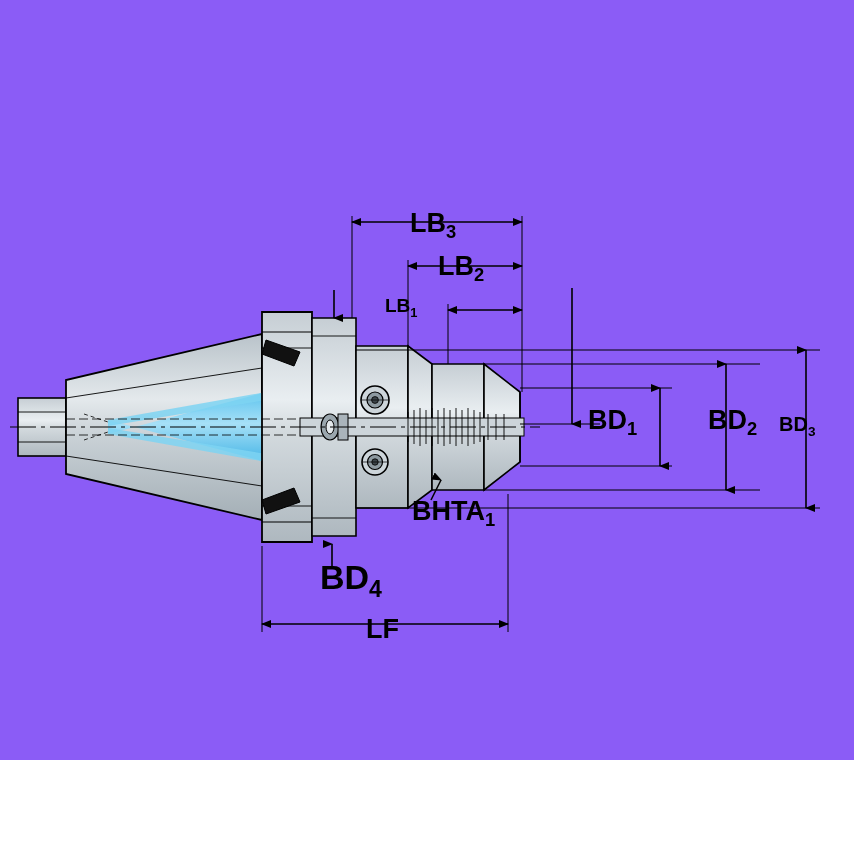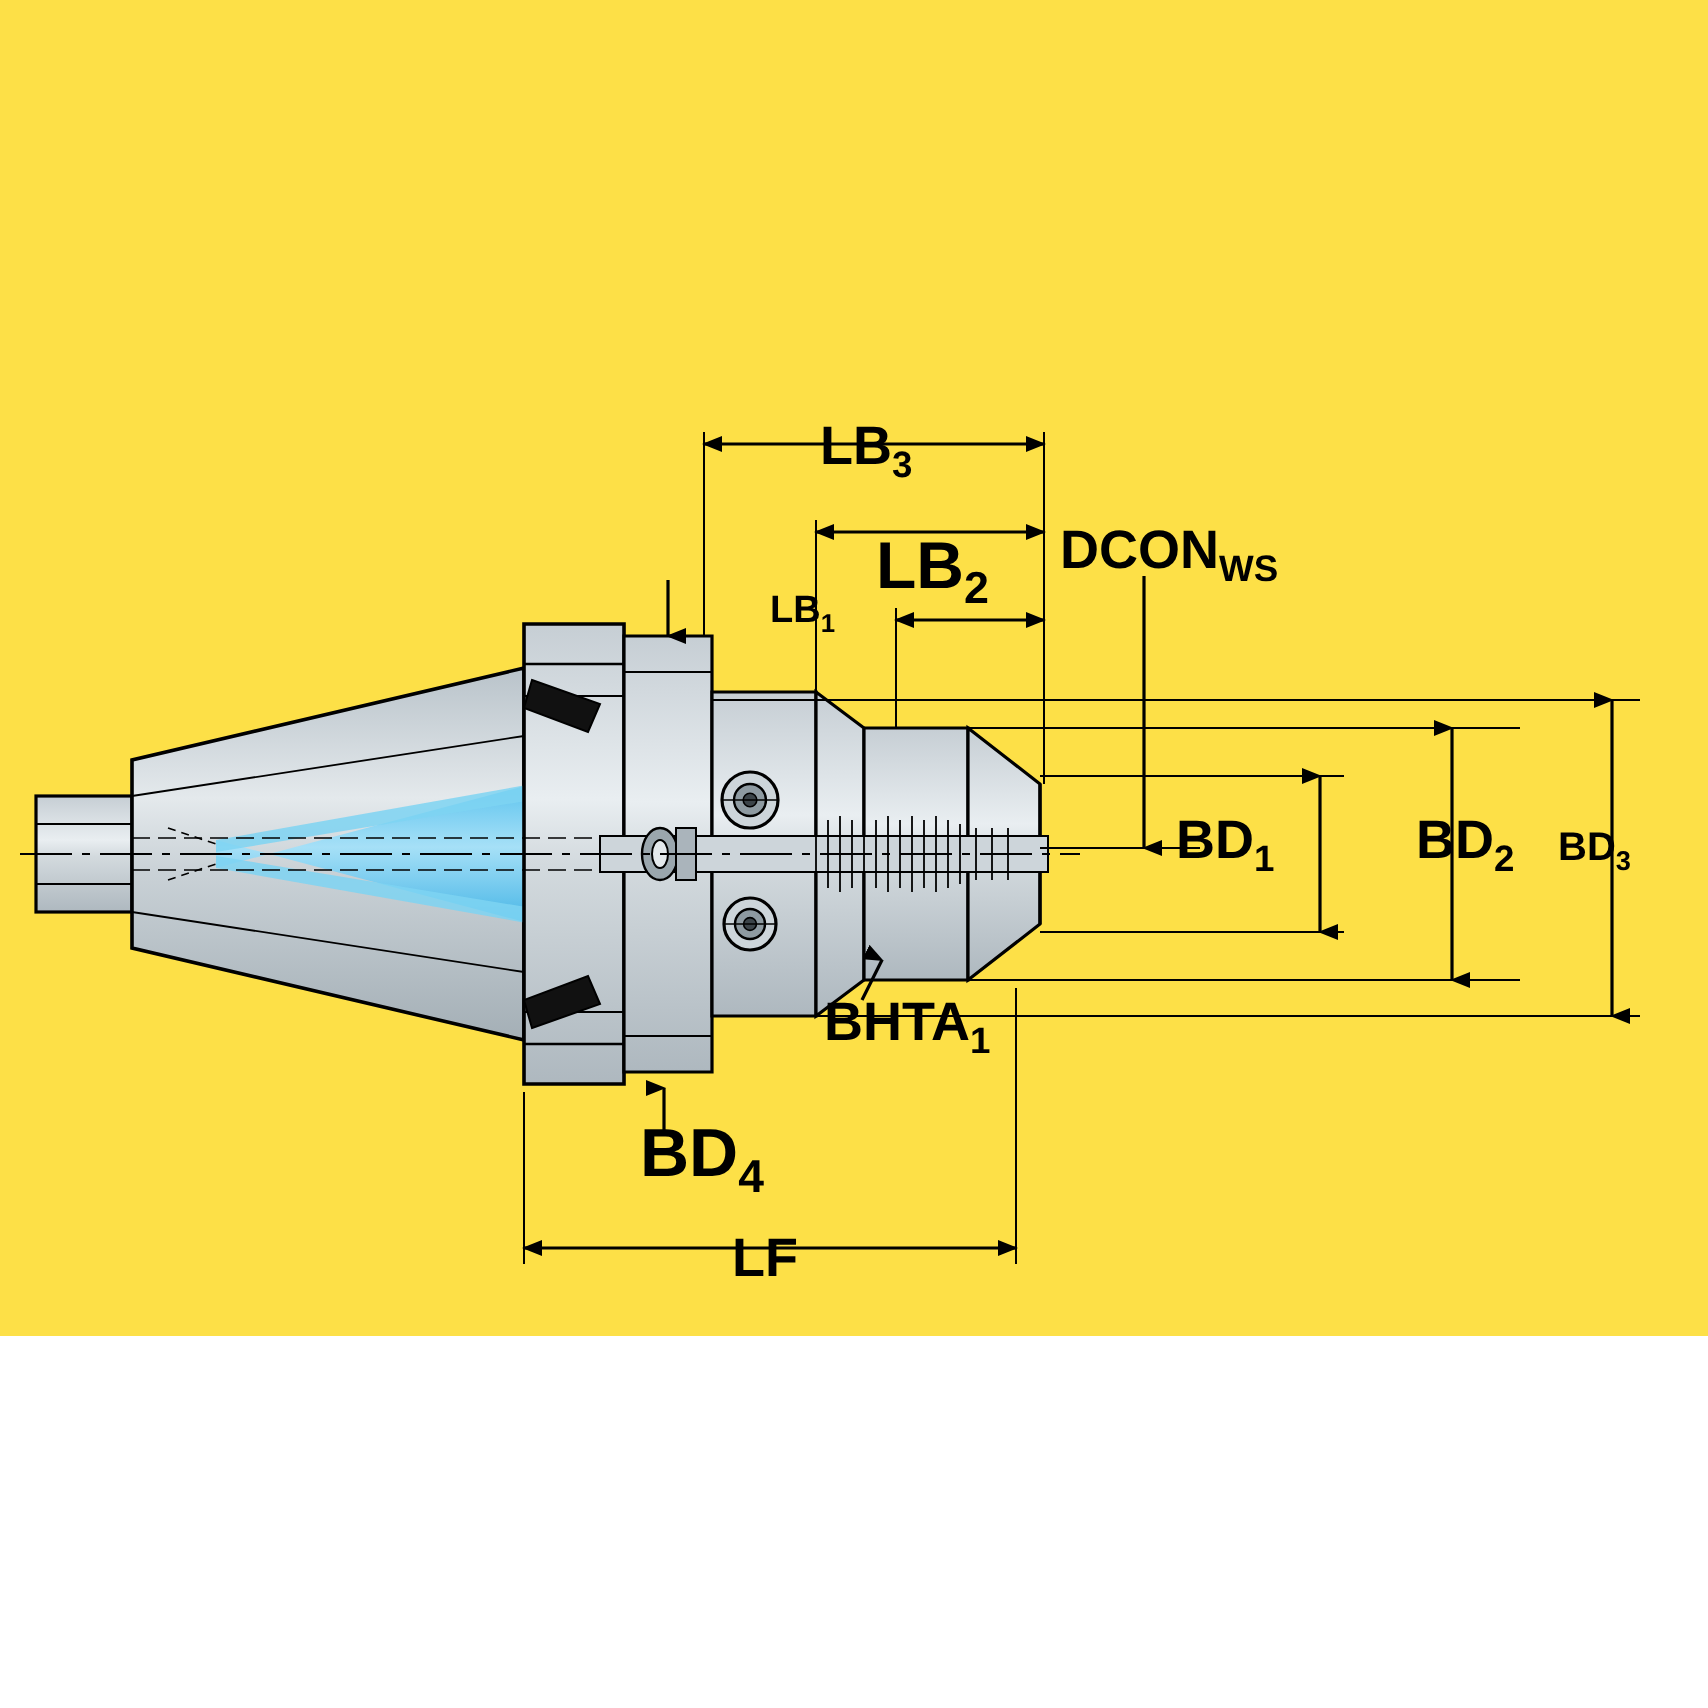--- a/index.html
+++ b/index.html
@@ -3,22 +3,22 @@
 <meta charset="utf-8">
 <style>
   html, body {
     margin: 0;
     padding: 0;
     background: #ffffff;
   }
   #page {
     position: relative;
     width: 854px;
-    height: 668px;
-    background: #fde047;
+    height: 760px;
+    background: #8b5cf6;
     font-family: "Liberation Sans", sans-serif;
     overflow: hidden;
   }
   svg.diagram {
     position: absolute;
     left: 0;
     top: 0;
     width: 854px;
     height: 854px;
   }
@@ -197,31 +197,28 @@
       <line x1="262" y1="624" x2="508" y2="624" stroke-width="1.6" marker-start="url(#arrL)" marker-end="url(#arrR)"></line>
       <line x1="262" y1="546" x2="262" y2="632" stroke-width="1"></line>
       <line x1="508" y1="494" x2="508" y2="632" stroke-width="1"></line>
     </g>
   </svg>
 
   <div class="dimlabel" style="left:410px; top:210px; font-size:27px;">
     <span>LB</span><span class="sub">3</span>
   </div>
 
-  <div class="dimlabel" style="left:438px; top:266px; font-size:33px;">
+  <div class="dimlabel" style="left:438px; top:253px; font-size:27px;">
     <span>LB</span><span class="sub">2</span>
   </div>
 
   <div class="dimlabel" style="left:385px; top:296px; font-size:19px;">
     <span>LB</span><span class="sub">1</span>
   </div>
 
-  <div class="dimlabel" style="left:530px; top:262px; font-size:27px;">
-    <span>DCON</span><span class="sub">WS</span>
-  </div>
 
   <div class="dimlabel" style="left:588px; top:407px; font-size:27px;">
     <span>BD</span><span class="sub">1</span>
   </div>
 
   <div class="dimlabel" style="left:708px; top:407px; font-size:27px;">
     <span>BD</span><span class="sub">2</span>
   </div>
 
   <div class="dimlabel" style="left:779px; top:414px; font-size:20px;">

